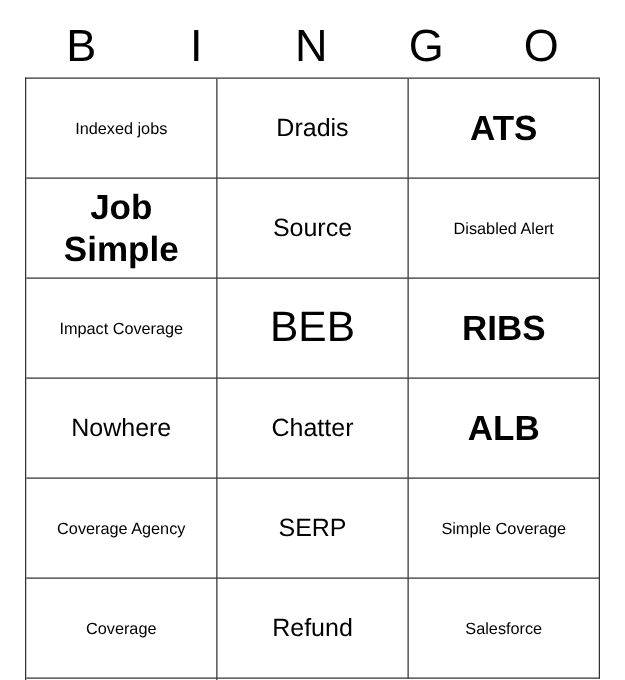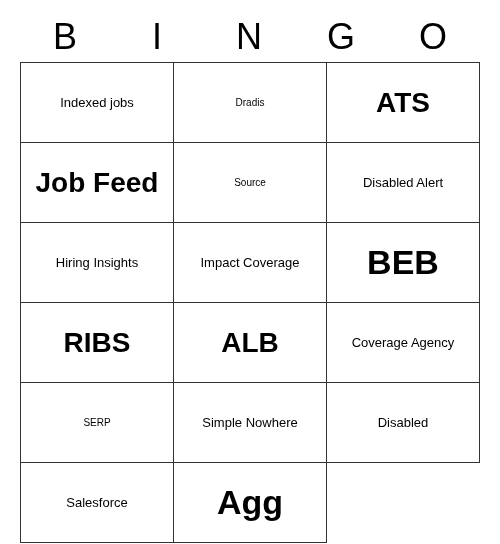--- a/index.html
+++ b/index.html
@@ -60,31 +60,31 @@
 
     .bingo-cell span {
       line-height: 1.2;
     }
 
     .text-small {
       font-size: 13px;
     }
 
     .text-medium {
-      font-size: 10px;
+      font-size: 20px;
     }
 
     .text-large {
       font-size: 28px;
       font-weight: bold;
     }
 
     .text-xlarge {
       font-size: 34px;
-      font-weight: bold;
+      font-weight: normal;
     }
   </style>
 </head>
 <body>
 
 <div class="bingo-container">
   <div class="bingo-header">
   <div class="bingo-header-cell">B</div>
       <div class="bingo-header-cell">I</div>
       <div class="bingo-header-cell">N</div>
@@ -95,54 +95,60 @@
   <div class="bingo-cell">
         <span class="text-small">Indexed jobs</span>
       </div>
       <div class="bingo-cell">
         <span class="text-medium">Dradis</span>
       </div>
       <div class="bingo-cell">
         <span class="text-large">ATS</span>
       </div>
       <div class="bingo-cell">
-        <span class="text-large">Job Feed</span>
+        <span class="text-large">Job Simple</span>
       </div>
       <div class="bingo-cell">
         <span class="text-medium">Source</span>
       </div>
       <div class="bingo-cell">
         <span class="text-small">Disabled Alert</span>
-      </div>
-      <div class="bingo-cell">
-        <span class="text-small">Hiring Insights</span>
       </div>
       <div class="bingo-cell">
         <span class="text-small">Impact Coverage</span>
       </div>
       <div class="bingo-cell">
         <span class="text-xlarge">BEB</span>
       </div>
       <div class="bingo-cell">
         <span class="text-large">RIBS</span>
       </div>
       <div class="bingo-cell">
+        <span class="text-medium">Nowhere</span>
+      </div>
+      <div class="bingo-cell">
+        <span class="text-medium">Chatter</span>
+      </div>
+      <div class="bingo-cell">
         <span class="text-large">ALB</span>
       </div>
       <div class="bingo-cell">
         <span class="text-small">Coverage Agency</span>
       </div>
       <div class="bingo-cell">
         <span class="text-medium">SERP</span>
       </div>
       <div class="bingo-cell">
-        <span class="text-small">Simple Nowhere</span>
+        <span class="text-small">Simple Coverage</span>
       </div>
       <div class="bingo-cell">
-        <span class="text-small">Disabled</span>
+        <span class="text-small">Coverage</span>
+      </div>
+      <div class="bingo-cell">
+        <span class="text-medium">Refund</span>
       </div>
       <div class="bingo-cell">
         <span class="text-small">Salesforce</span>
       </div>
       <div class="bingo-cell">
         <span class="text-xlarge">Agg</span>
       </div>
     </div>
 </div>
 

